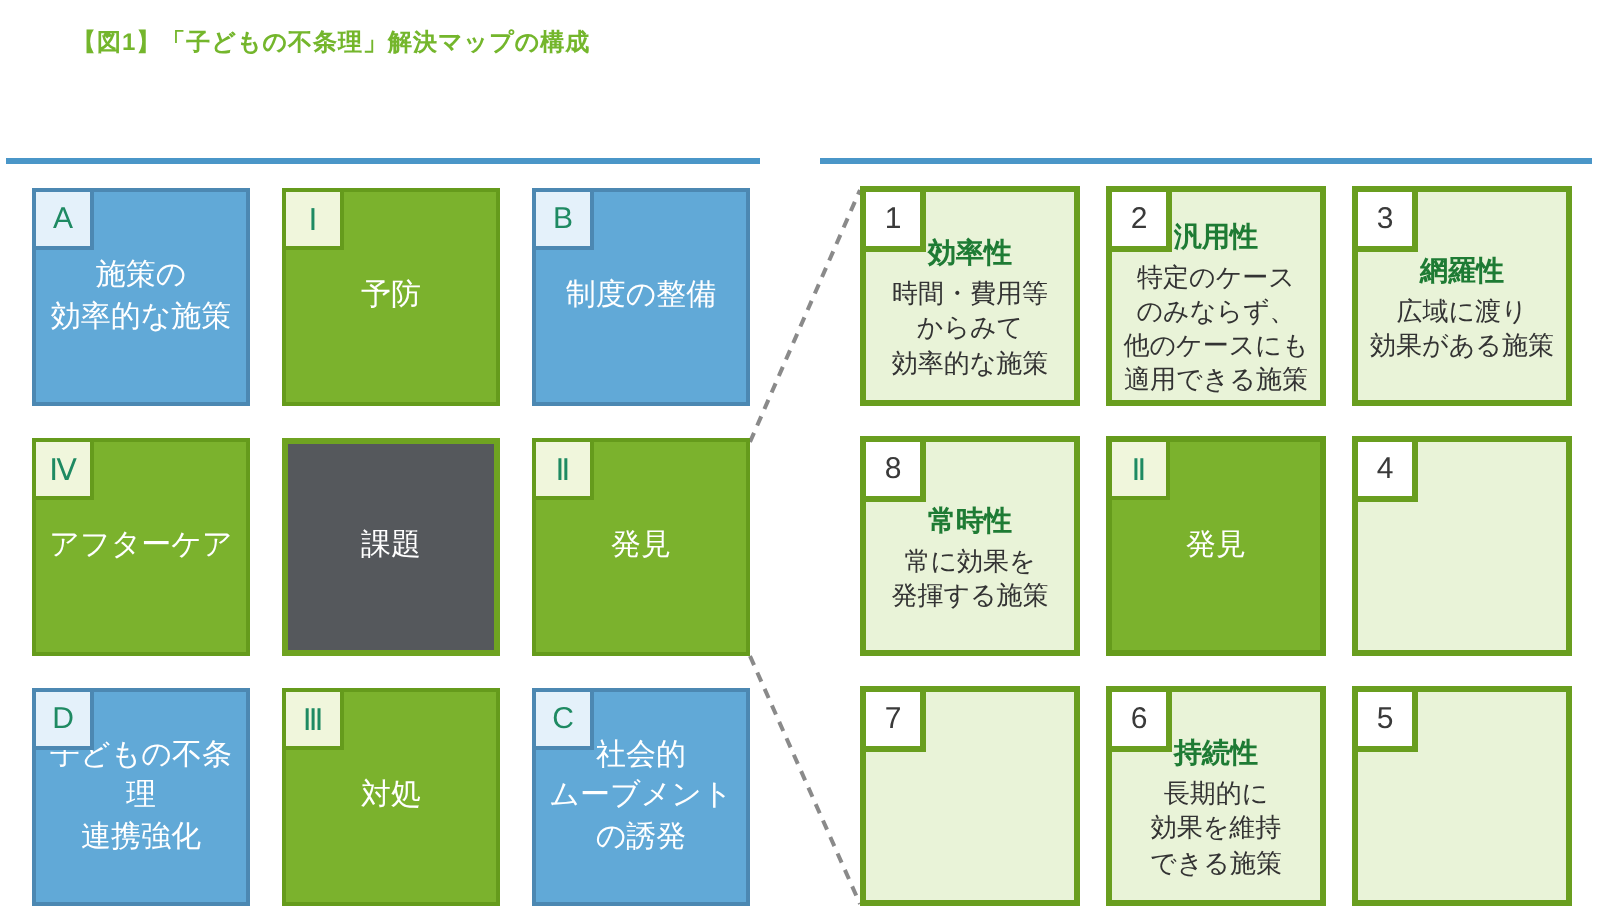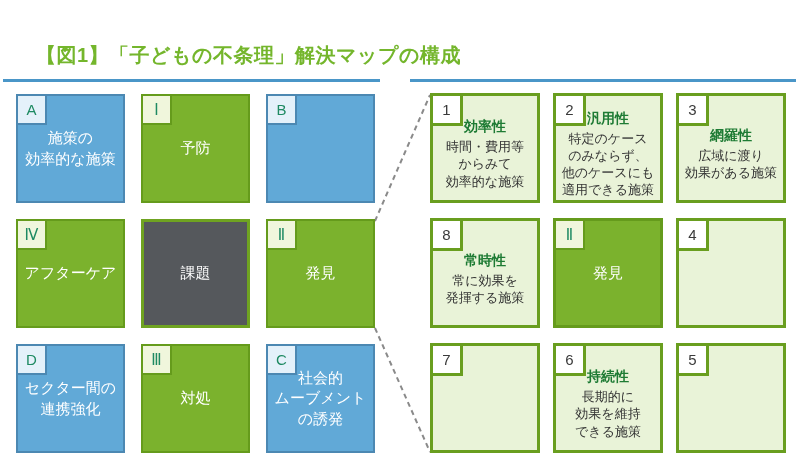--- a/index.html
+++ b/index.html
@@ -5,23 +5,22 @@
   html, body { margin: 0; padding: 0; }
   body {
     width: 800px; height: 454px;
     position: relative;
     background: #ffffff;
     font-family: "Liberation Sans", "DejaVu Sans", sans-serif;
     overflow: hidden;
   }
   .page-title {
     position: absolute; left: 36px; top: 13px;
-    font-size: 20px; font-weight: bold; color: #74B62C;
+    font-size: 12px; font-weight: bold; color: #74B62C;
     letter-spacing: 0.5px;
-    margin-top: 29px;
   }
   .rule { position: absolute; top: 79px; height: 3px; background: #4A96C8; }
   .rule-left { left: 3px; width: 377px; }
   .rule-right { left: 410px; width: 386px; }
 
   .callout-svg { position: absolute; left: 0; top: 0; z-index: 0; }
 
   .grid { position: absolute; display: grid; z-index: 1; }
   .grid-left {
     left: 16px; top: 94px;
@@ -81,35 +80,36 @@
     <span class="tag tag-blue">A</span>
     <span class="cell-label">施策の
 効率的な施策</span>
   </div>
   <div class="cell cell-green">
     <span class="tag tag-green">Ⅰ</span>
     <span class="cell-label">予防</span>
   </div>
   <div class="cell cell-blue">
     <span class="tag tag-blue">B</span>
+    <span class="cell-label">制度の整備</span>
   </div>
   <div class="cell cell-green">
     <span class="tag tag-green">Ⅳ</span>
     <span class="cell-label">アフターケア</span>
   </div>
   <div class="cell cell-gray">
     <span class="cell-label">課題</span>
   </div>
   <div class="cell cell-green">
     <span class="tag tag-green">Ⅱ</span>
     <span class="cell-label">発見</span>
   </div>
   <div class="cell cell-blue">
     <span class="tag tag-blue">D</span>
-    <span class="cell-label">セクター間の
+    <span class="cell-label">子どもの不条理
 連携強化</span>
   </div>
   <div class="cell cell-green">
     <span class="tag tag-green">Ⅲ</span>
     <span class="cell-label">対処</span>
   </div>
   <div class="cell cell-blue">
     <span class="tag tag-blue">C</span>
     <span class="cell-label">社会的
 ムーブメント

